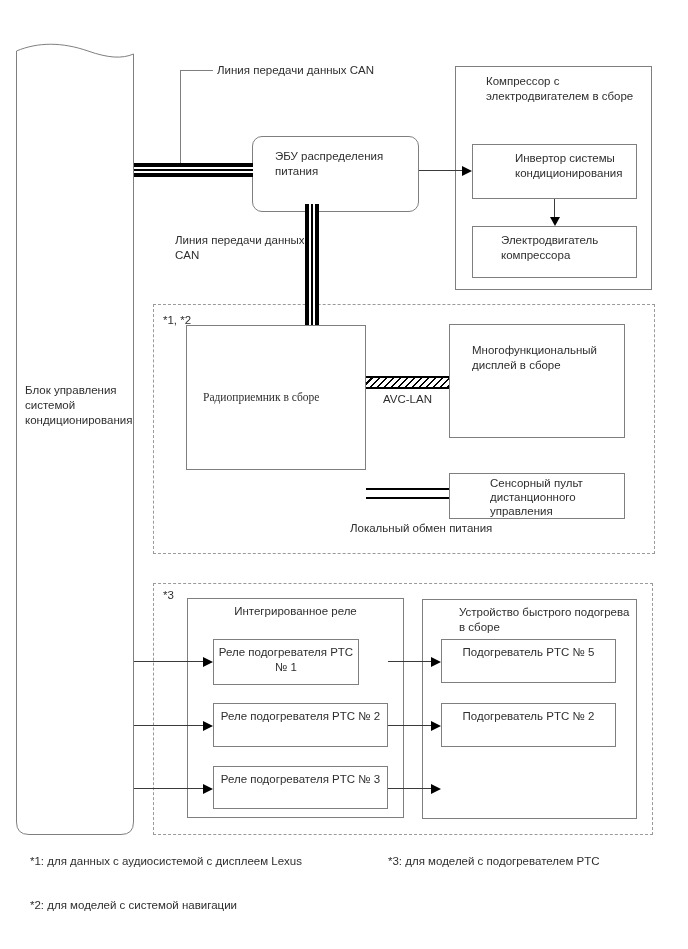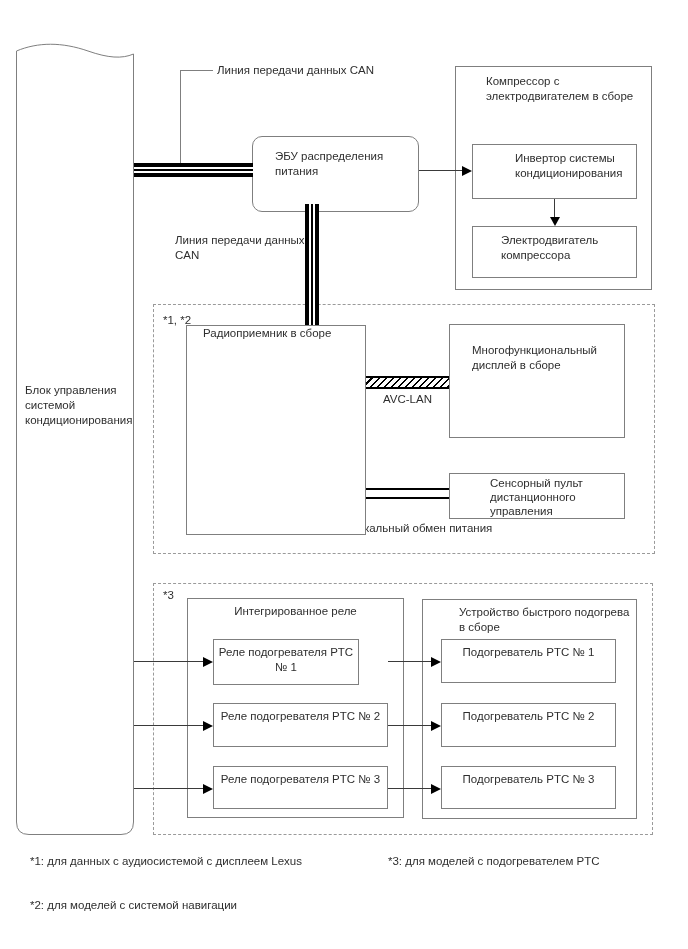--- a/index.html
+++ b/index.html
@@ -71,21 +71,21 @@
   <div class="vline" style="left:554px; top:199px; height:19px;"></div>
   <div class="arrow-down" style="left:550px; top:217px;"></div>
   <div class="box" style="left:472px; top:226px; width:165px; height:52px;">
     <div class="wrap" style="margin:6px 4px 0 28px;">Электродвигатель компрессора</div>
   </div>
 
   <div class="dashedbox" style="left:153px; top:304px; width:502px; height:250px;">
     <div class="note" style="left:9px; top:8px;">*1, *2</div>
   </div>
 
-  <div class="box" style="left:186px; top:325px; width:180px; height:210px; z-index:2; display:flex; ">
+  <div class="box" style="left:186px; top:325px; width:180px; height:145px; z-index:2; display:flex; align-items:center;font-family:Liberation Serif, serif;">
     <div style="padding-left:16px;">Радиоприемник в сборе</div>
   </div>
 
   <div class="avc-band" style="left:366px; top:376px; width:83px;"></div>
   <div class="lbl centered" style="left:366px; top:392px; width:83px;">AVC-LAN</div>
 
   <div class="box" style="left:449px; top:324px; width:176px; height:114px;">
     <div class="wrap" style="margin:18px 4px 0 22px;">Многофункциональный дисплей в сборе</div>
   </div>
 
@@ -111,27 +111,24 @@
     <span>Реле подогревателя PTC № 2</span>
   </div>
   <div class="box centered" style="left:213px; top:766px; width:175px; height:43px; padding-top:5px; z-index:2;">
     <span>Реле подогревателя PTC № 3</span>
   </div>
 
   <div class="box" style="left:422px; top:599px; width:215px; height:220px;">
     <div class="wrap" style="margin:5px 6px 0 36px;">Устройство быстрого подогрева в сборе</div>
   </div>
   <div class="box centered" style="left:441px; top:639px; width:175px; height:44px; padding-top:5px; z-index:2;">
-    <span>Подогреватель PTC № 1</span>
+    <span>Подогреватель PTC № 5</span>
   </div>
   <div class="box centered" style="left:441px; top:703px; width:175px; height:44px; padding-top:5px; z-index:2;">
     <span>Подогреватель PTC № 2</span>
-  </div>
-  <div class="box centered" style="left:441px; top:766px; width:175px; height:43px; padding-top:5px; z-index:2;">
-    <span>Подогреватель PTC № 3</span>
   </div>
 
   <div class="hline" style="left:134px; top:661px; width:69px;"></div>
   <div class="arrow-right" style="left:203px; top:657px;"></div>
   <div class="hline" style="left:134px; top:725px; width:69px;"></div>
   <div class="arrow-right" style="left:203px; top:721px;"></div>
   <div class="hline" style="left:134px; top:788px; width:69px;"></div>
   <div class="arrow-right" style="left:203px; top:784px;"></div>
 
   <div class="hline" style="left:388px; top:661px; width:43px;"></div>

